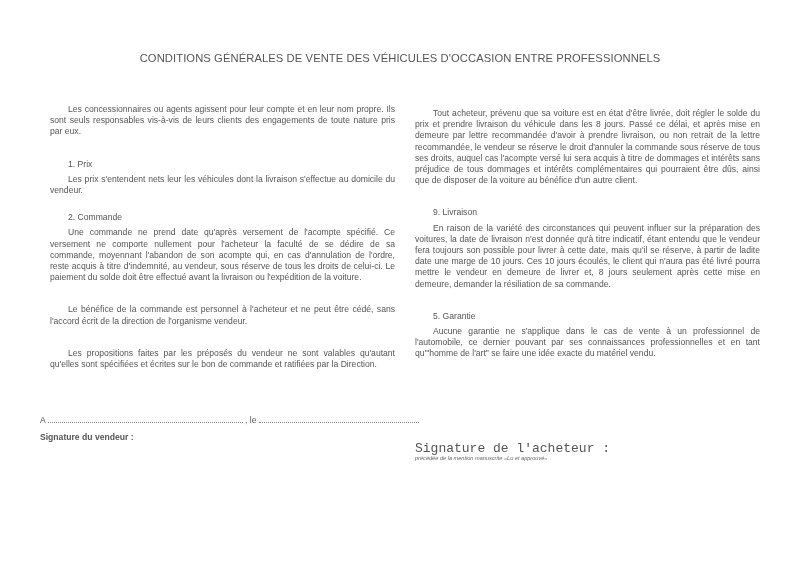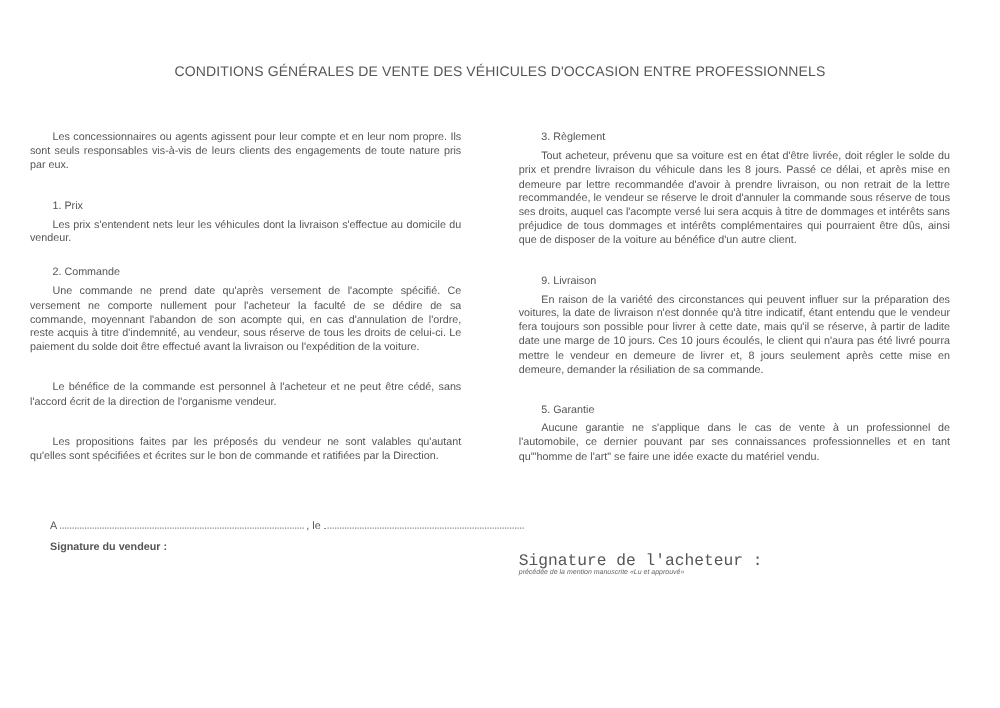--- a/index.html
+++ b/index.html
@@ -1,21 +1,21 @@
 <!DOCTYPE html>
 <html><head>
   <meta charset="utf-8">
   <style>
     html, body { margin: 0; padding: 0; background: #ffffff; }
     body { width: 800px; height: 566px; position: relative; overflow: hidden;
       font-family: "Liberation Sans", sans-serif; color: #4a4a4a; }
     .title { position: absolute; top: 52px; left: 0; width: 800px; text-align: center;
       font-size: 11.2px; color: #555; letter-spacing: 0.1px; }
     .col { position: absolute; font-size: 8.6px; line-height: 11.2px; color: #555; }
-    .col.left { left: 24px; top: 104px; width: 345px; }
+    .col.left { left: 50px; top: 104px; width: 345px; }
     .col.right { left: 415px; top: 104px; width: 345px; }
     .col p { margin: 0; text-align: justify; text-indent: 18px; }
     .col h3 { margin: 0; font-weight: normal; font-size: 8.6px; padding-left: 18px; }
     .gap-lg { height: 21px; }
     .gap-md { height: 16px; }
     .gap-sm { height: 4px; }
     .place-line { position: absolute; top: 414px; left: 40px; width: 720px;
       font-size: 8.6px; color: #555; white-space: nowrap; }
     .dots { display: inline-block; border-bottom: 1px dotted #888; height: 8px; vertical-align: baseline; }
     .sig-vendeur { position: absolute; top: 432px; left: 40px; font-size: 8.6px; color: #555; font-weight: bold; }
@@ -37,21 +37,20 @@
   <h3>2. Commande</h3>
   <div class="gap-sm"></div>
   <p>Une commande ne prend date qu'après versement de l'acompte spécifié. Ce versement ne comporte nullement pour l'acheteur la faculté de se dédire de sa commande, moyennant l'abandon de son acompte qui, en cas d'annulation de l'ordre, reste acquis à titre d'indemnité, au vendeur, sous réserve de tous les droits de celui-ci. Le paiement du solde doit être effectué avant la livraison ou l'expédition de la voiture.</p>
   <div class="gap-lg"></div>
   <p>Le bénéfice de la commande est personnel à l'acheteur et ne peut être cédé, sans l'accord écrit de la direction de l'organisme vendeur.</p>
   <div class="gap-lg"></div>
   <p>Les propositions faites par les préposés du vendeur ne sont valables qu'autant qu'elles sont spécifiées et écrites sur le bon de commande et ratifiées par la Direction.</p>
 </div>
 
 <div class="col right">
-  <h3>3. Règlement</h3>
   <div class="gap-sm"></div>
   <p>Tout acheteur, prévenu que sa voiture est en état d'être livrée, doit régler le solde du prix et prendre livraison du véhicule dans les 8 jours. Passé ce délai, et après mise en demeure par lettre recommandée d'avoir à prendre livraison, ou non retrait de la lettre recommandée, le vendeur se réserve le droit d'annuler la commande sous réserve de tous ses droits, auquel cas l'acompte versé lui sera acquis à titre de dommages et intérêts sans préjudice de tous dommages et intérêts complémentaires qui pourraient être dûs, ainsi que de disposer de la voiture au bénéfice d'un autre client.</p>
   <div class="gap-lg"></div>
   <h3>9. Livraison</h3>
   <div class="gap-sm"></div>
   <p>En raison de la variété des circonstances qui peuvent influer sur la préparation des voitures, la date de livraison n'est donnée qu'à titre indicatif, étant entendu que le vendeur fera toujours son possible pour livrer à cette date, mais qu'il se réserve, à partir de ladite date une marge de 10 jours. Ces 10 jours écoulés, le client qui n'aura pas été livré pourra mettre le vendeur en demeure de livrer et, 8 jours seulement après cette mise en demeure, demander la résiliation de sa commande.</p>
   <div class="gap-lg"></div>
   <h3>5. Garantie</h3>
   <div class="gap-sm"></div>
   <p>Aucune garantie ne s'applique dans le cas de vente à un professionnel de l'automobile, ce dernier pouvant par ses connaissances professionnelles et en tant qu'"homme de l'art" se faire une idée exacte du matériel vendu.</p>

